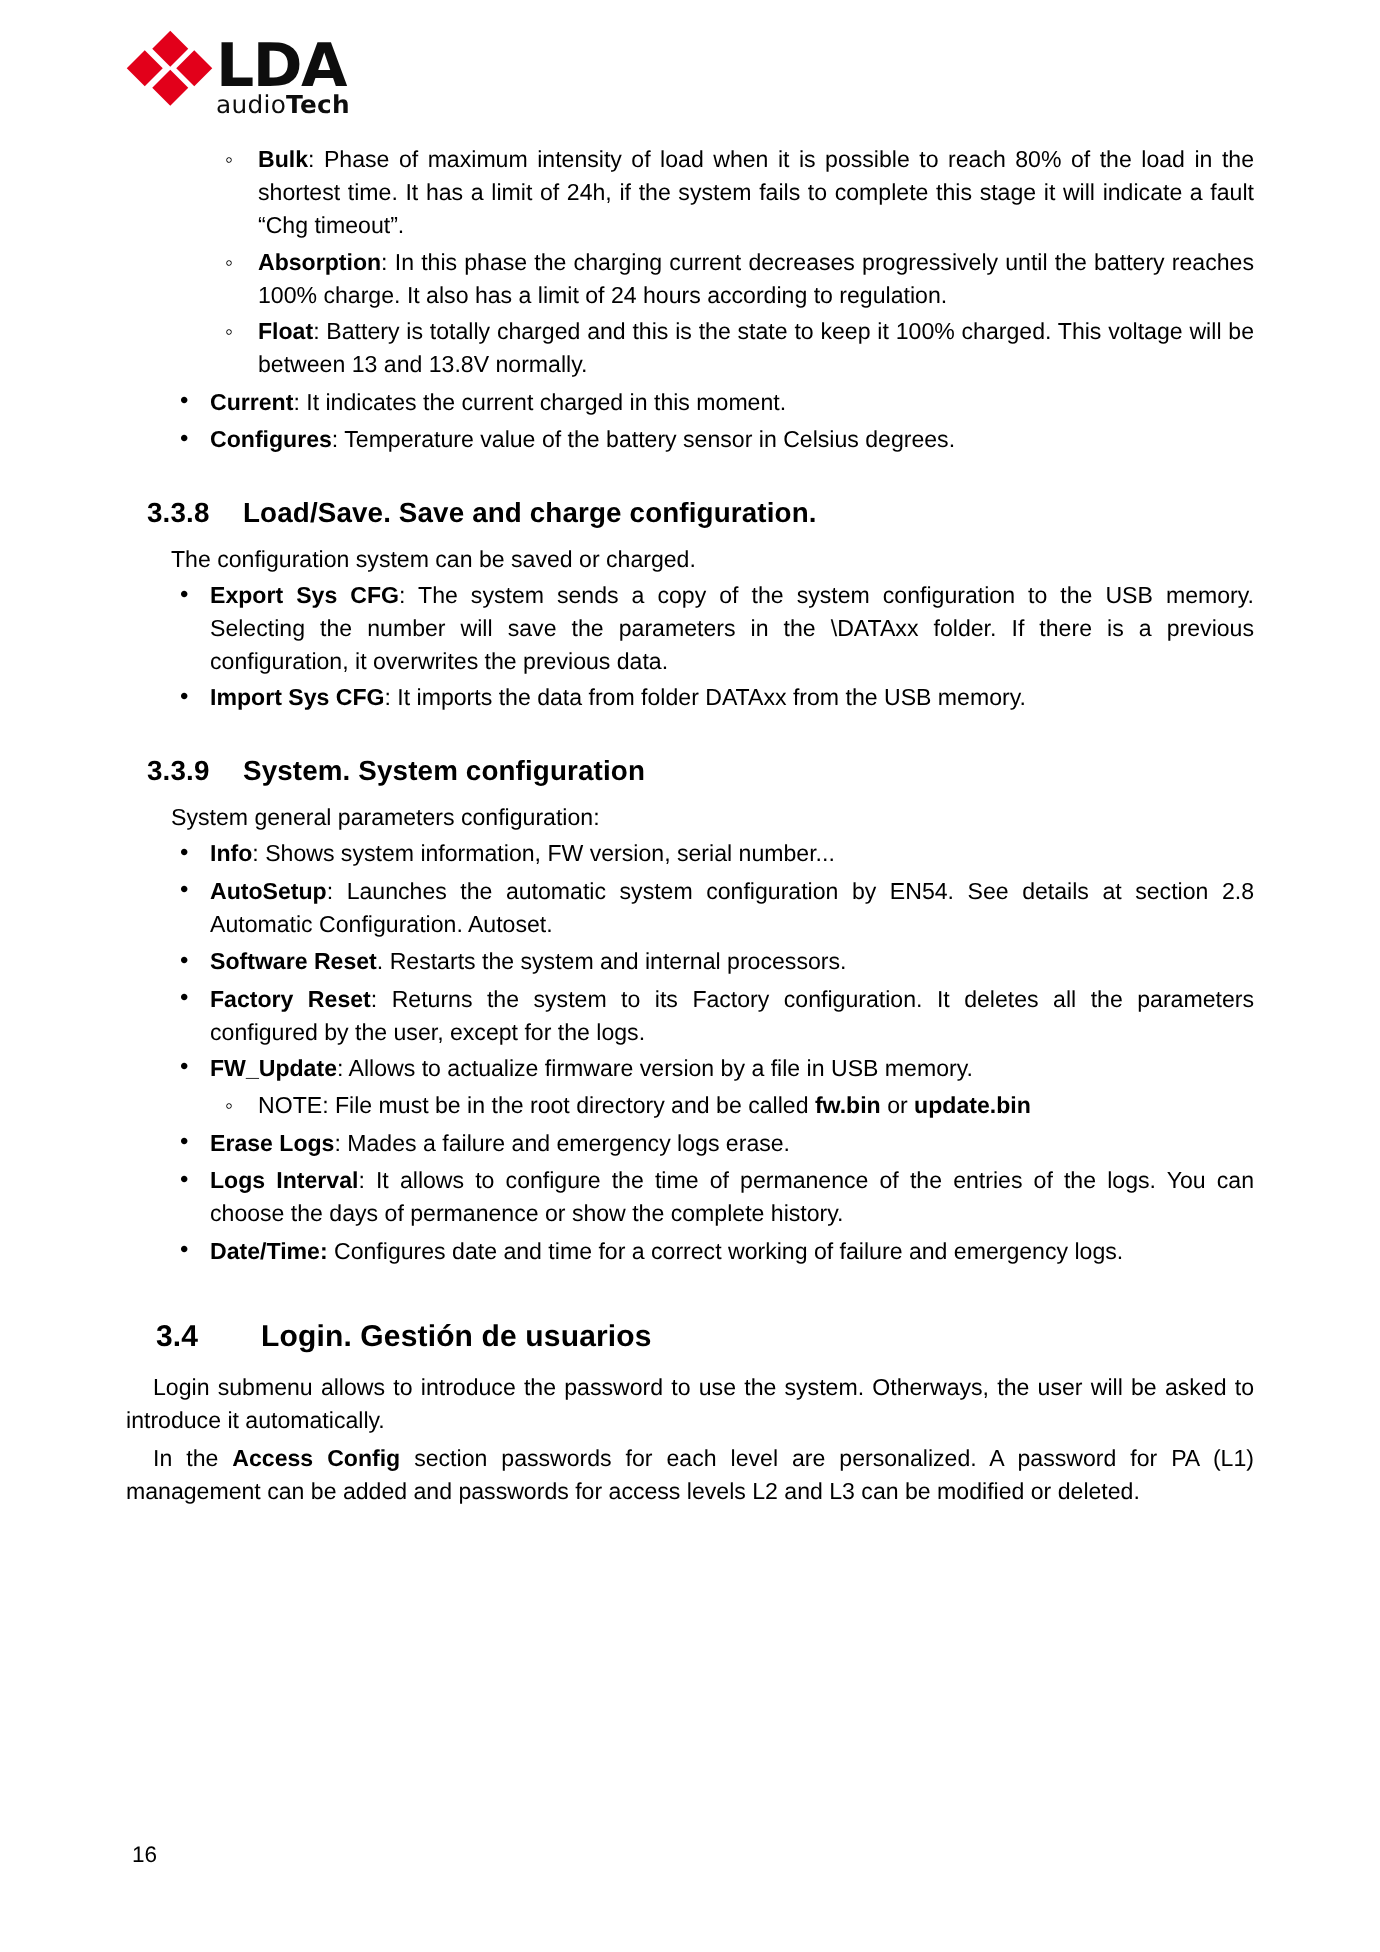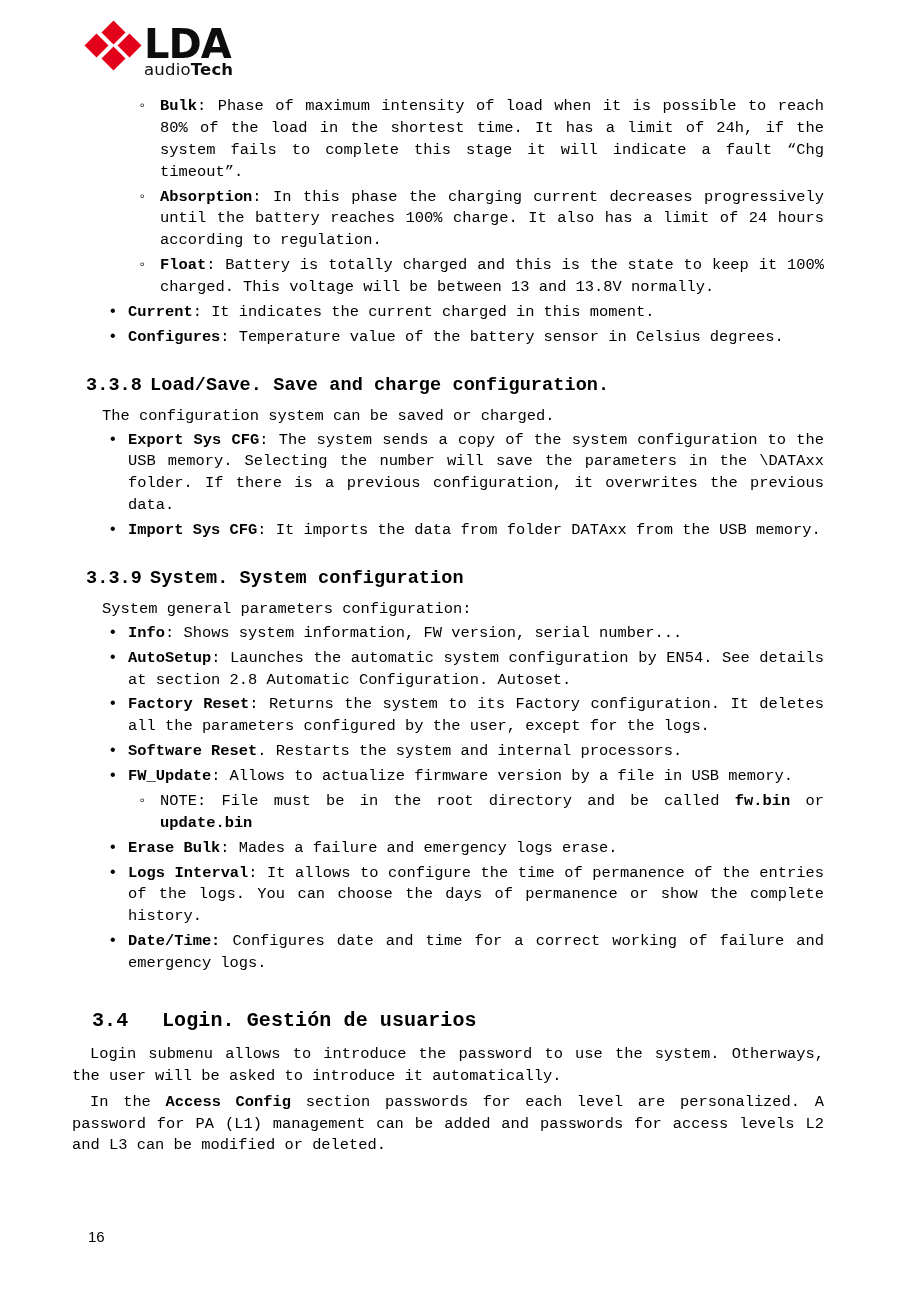--- a/index.html
+++ b/index.html
@@ -64,24 +64,23 @@
     font-size: 16.5px;
     color: #0d0d0d;
     letter-spacing: 0.2px;
     margin-top: -2px;
   }
   .logo-sub b { font-weight: bold; }
 
   
   .content {
     position: absolute;
-    left: 72px;
+    left: 84px;
     top: 96px;
     width: 752px;
-    font-family: Liberation Mono, monospace;
   }
 
   p, li {
     font-size: 15.4px;
     line-height: 1.42;
     margin: 0;
   }
 
   .para {
     text-align: justify;
@@ -194,29 +193,29 @@
     <ul class="lvl1">
       <li><b>Export Sys CFG</b><span>: The system sends a copy of the system configuration to the USB memory. Selecting the number will save the parameters in the \DATAxx folder. If there is a previous configuration, it overwrites the previous data.</span></li>
       <li><b>Import Sys CFG</b><span>: It imports the data from folder DATAxx from the USB memory.</span></li>
     </ul>
 
     <h2 class="section"><span class="num">3.3.9</span><span>System. System configuration</span></h2>
     <p class="para indent-para">System general parameters configuration:</p>
     <ul class="lvl1">
       <li><b>Info</b><span>: Shows system information, FW version, serial number...</span></li>
       <li><b>AutoSetup</b><span>: Launches the automatic system configuration by EN54. See details at section  2.8 Automatic Configuration. Autoset.</span></li>
+      <li><b>Software Reset</b><span>. Restarts the system and internal processors.</span></li>
       <li><b>Factory Reset</b><span>: Returns the system to its Factory configuration. It deletes all the parameters configured by the user, except for the logs.</span></li>
-      <li><b>Software Reset</b><span>. Restarts the system and internal processors.</span></li>
       <li><b>FW_Update</b><span>: Allows to actualize firmware version by a file in USB memory.</span></li>
     </ul>
     <ul class="lvl2">
       <li><span>NOTE: File must be in the root directory and be called </span><b>fw.bin</b><span> or </span><b>update.bin</b></li>
     </ul>
     <ul class="lvl1">
-      <li><b>Erase Bulk</b><span>: Mades a failure and emergency logs erase.</span></li>
+      <li><b>Erase Logs</b><span>: Mades a failure and emergency logs erase.</span></li>
       <li><b>Logs Interval</b><span>: It allows to configure the time of permanence of the entries of the logs. You can choose the days of permanence or show the complete history.</span></li>
       <li><b>Date/Time:</b><span> Configures date and time for a correct working of failure and emergency logs.</span></li>
     </ul>
 
     <h2 class="section big"><span class="num">3.4</span><span>Login. Gestión de usuarios</span></h2>
     <p class="para" style="text-indent:18px; margin-top:12px;">Login submenu allows to introduce the password to use the system. Otherways, the user will be asked to introduce it automatically.</p>
     <p class="para" style="text-indent:18px; margin-top:4px;"><span>In the </span><b>Access Config</b><span> section passwords for each level are personalized. A password for PA (L1) management can be added and passwords for access levels L2 and L3 can be modified or deleted.</span></p>
 
   </div>
 

